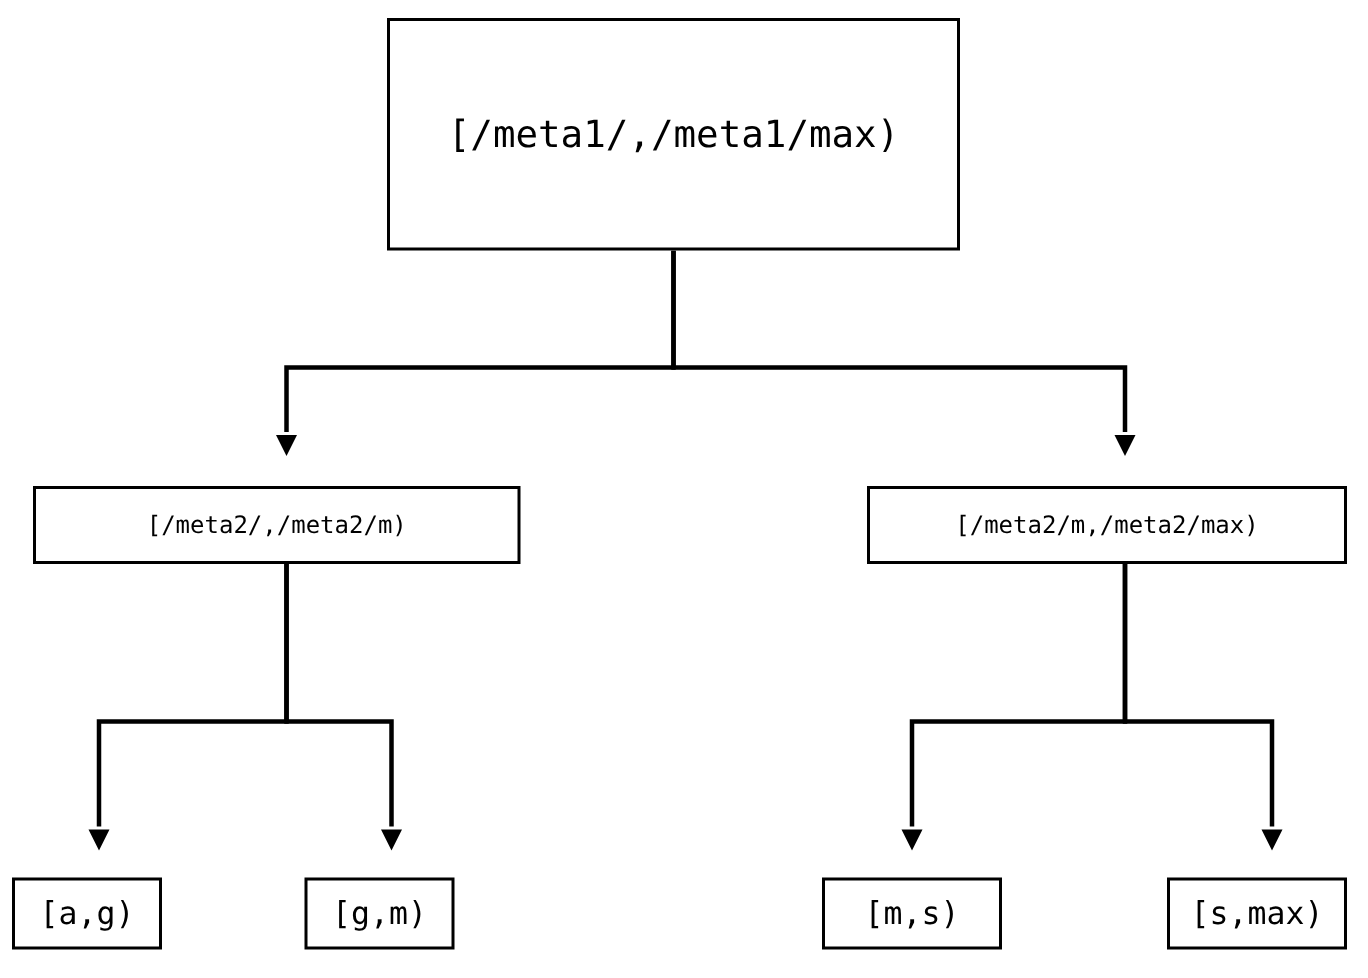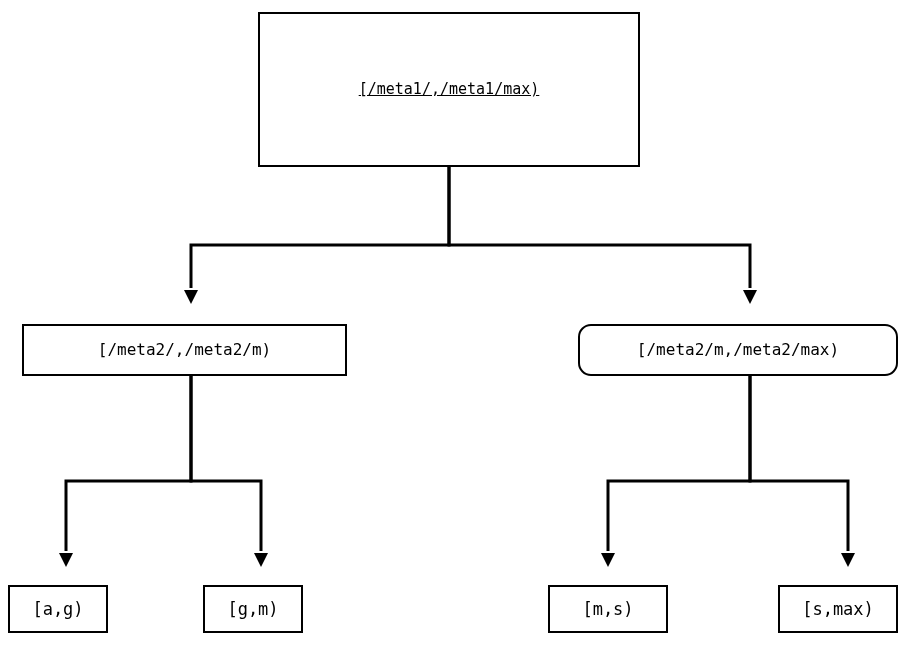--- a/index.html
+++ b/index.html
@@ -35,23 +35,23 @@
     justify-content: center;
     z-index: 2;
   }
   .node-label {
     font-family: "DejaVu Sans Mono", "Liberation Mono", monospace;
     color: #000000;
     white-space: pre;
     letter-spacing: 0px;
     line-height: 1;
   }
-  .node-root .node-label { font-size: 15px; text-decoration: underline; }
+  .node-root .node-label { font-size: 25px; }
   .node-mid  .node-label { font-size: 16px; }
-  .node-leaf .node-label { font-size: 17px; }
+  .node-leaf .node-label { font-size: 21px; }
 </style>
 </head>
 <body>
 
 <div id="diagram-canvas">
 
   <svg id="edge-layer" viewBox="0 0 912 652" width="912" height="652" xmlns="http://www.w3.org/2000/svg">
 
     <g>
       <path d="M 449 167 L 449 245 L 191 245 L 191 288" fill="none" stroke="#000000" stroke-width="3"></path>
@@ -85,21 +85,21 @@
   </svg>
 
   <div class="node-box node-root" style="left:258px; top:12px; width:382px; height:155px;">
     <span class="node-label">[/meta1/,/meta1/max)</span>
   </div>
 
   <div class="node-box node-mid" style="left:22px; top:324px; width:325px; height:52px;">
     <span class="node-label">[/meta2/,/meta2/m)</span>
   </div>
 
-  <div class="node-box node-mid" style="left:578px; top:324px; width:320px; height:52px;border-radius:13px;">
+  <div class="node-box node-mid" style="left:578px; top:324px; width:320px; height:52px;">
     <span class="node-label">[/meta2/m,/meta2/max)</span>
   </div>
 
   <div class="node-box node-leaf" style="left:8px; top:585px; width:100px; height:48px;">
     <span class="node-label">[a,g)</span>
   </div>
 
   <div class="node-box node-leaf" style="left:548px; top:585px; width:120px; height:48px;">
     <span class="node-label">[m,s)</span>
   </div>

